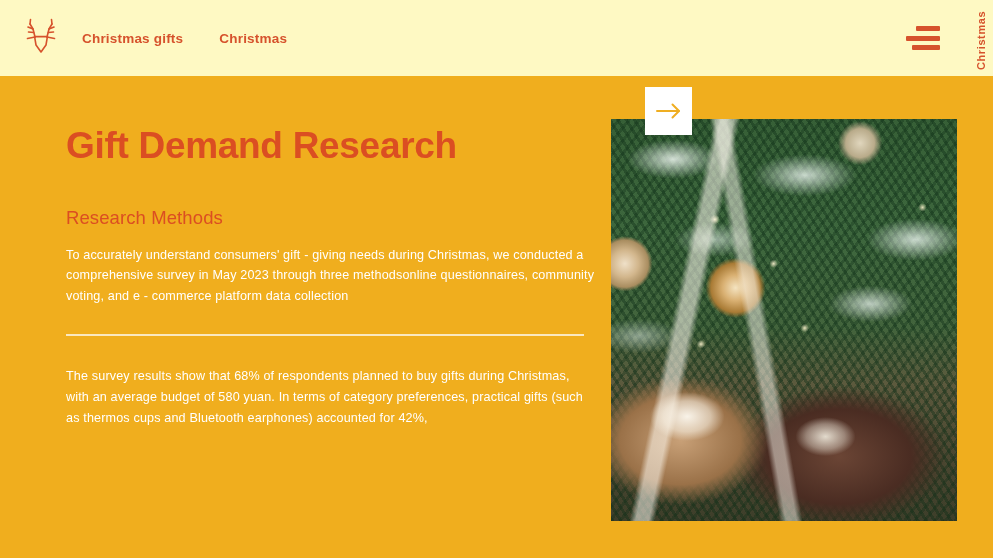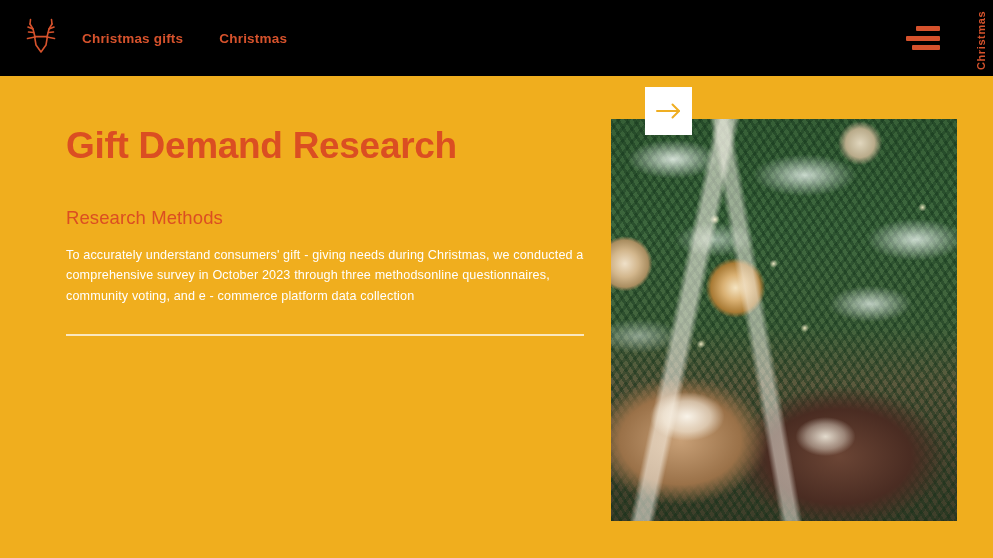--- a/index.html
+++ b/index.html
@@ -16,21 +16,21 @@
     height: 558px;
     background: #ffffff;
   }
 
   
   .header {
     position: absolute;
     left: 0; top: 0;
     width: 993px;
     height: 76px;
-    background: #000000;
+    background: #fef9c3;
     display: flex;
     align-items: center;
   }
   .logo {
     position: absolute;
     left: 22px; top: 14px;
     width: 38px; height: 48px;
     display: block;
   }
   .nav {
@@ -231,26 +231,27 @@
   </div>
 
   <div class="hero">
 
     <div class="content">
 
       <h1 class="hero-title">Gift Demand Research</h1>
 
       <div>
         <h2 class="section-heading">Research Methods</h2>
-        <p class="section-body">To accurately understand consumers' gift - giving needs during Christmas, we conducted a comprehensive survey in October 2023 through three methodsonline questionnaires, community voting, and e - commerce platform data collection</p>
+        <p class="section-body">To accurately understand consumers' gift - giving needs during Christmas, we conducted a comprehensive survey in May 2023 through three methodsonline questionnaires, community voting, and e - commerce platform data collection</p>
       </div>
 
       <hr class="divider">
 
       <div>
+        <p class="section-body">The survey results show that 68% of respondents planned to buy gifts during Christmas, with an average budget of 580 yuan. In terms of category preferences, practical gifts (such as thermos cups and Bluetooth earphones) accounted for 42%,</p>
       </div>
 
     </div>
   </div>
 
   <div class="photo-frame">
     <div class="photo"></div>
   </div>
 
   <div class="arrow-btn">

